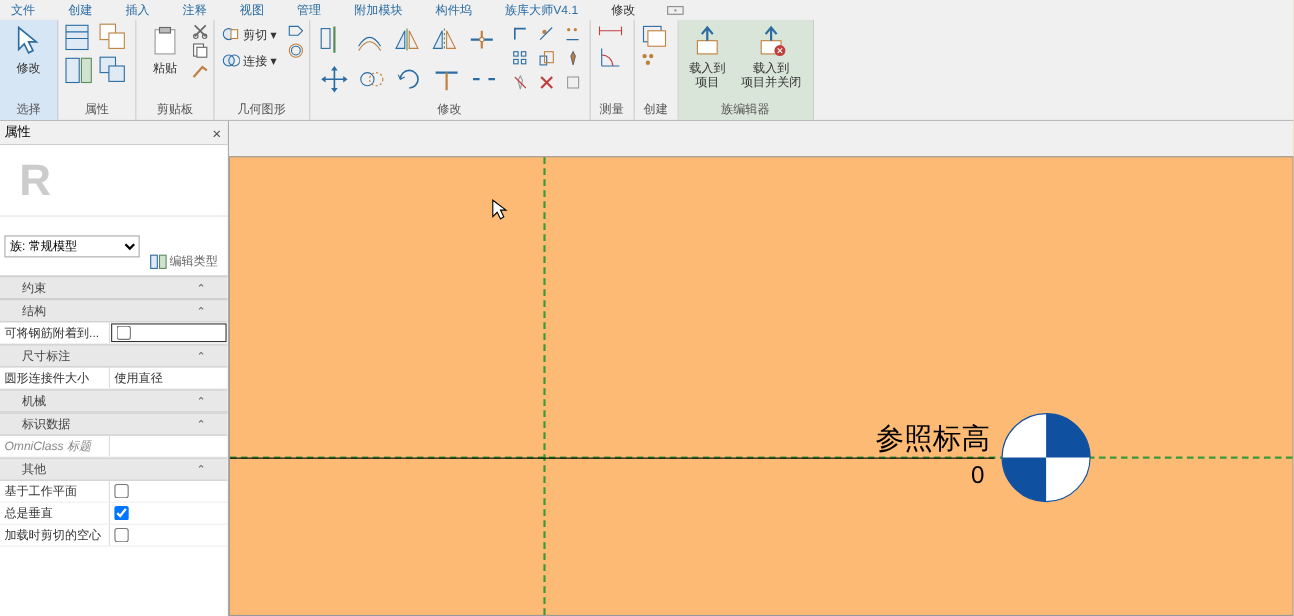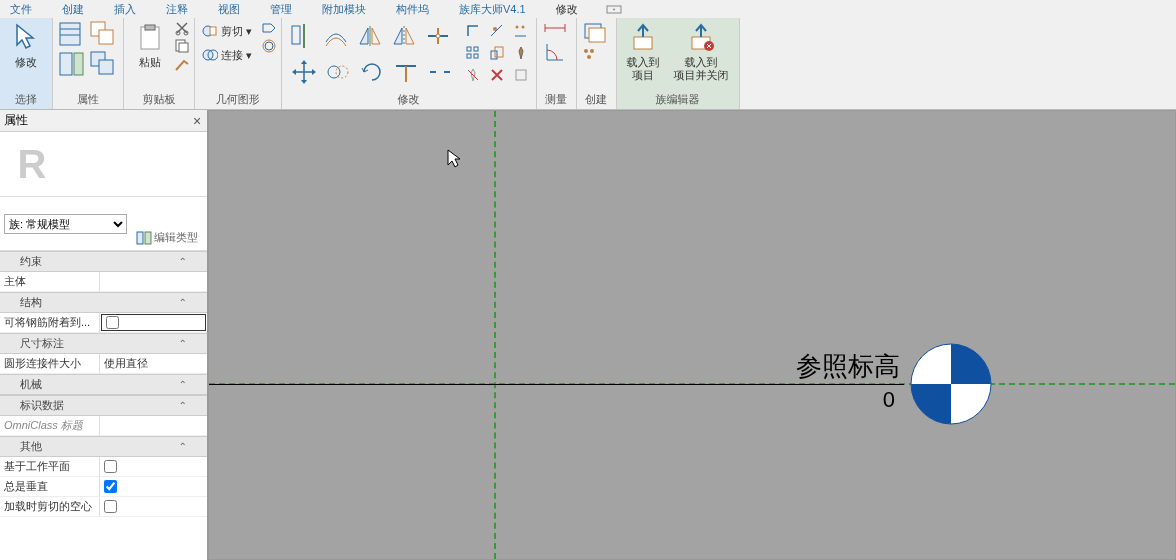--- a/index.html
+++ b/index.html
@@ -43,21 +43,21 @@
     .props-grid { flex: 1; overflow-y: auto; background: #fff; font-size: 11px; }
     .props-section { background: #e8e8e8; padding: 2px 20px; display: flex; justify-content: space-between; align-items: center; border-top: 1px solid #ccc; border-bottom: 1px solid #ccc; color: #444; }
     .props-section .chev { font-size: 10px; color: #666; }
     .props-item { display: flex; border-bottom: 1px solid #eee; height: 20px; align-items: stretch; }
     .props-item .k { width: 100px; padding: 2px 4px; border-right: 1px solid #ddd; color: #333; overflow: hidden; text-overflow: ellipsis; white-space: nowrap; display:flex; align-items:center;}
     .props-item .v { flex: 1; padding: 2px 4px; color: #333; display:flex; align-items:center;}
     .props-item .v input[type=checkbox] { margin: 0; }
     .props-item .v.box { border: 1px solid #333; margin: 1px; }
     .props-item.ital .k { font-style: italic; color: #888; }
     
-    .canvas { flex: 1; background: #a3a3a3; position: relative; border: 1px solid #999; }
+    .canvas { flex: 1; background: #fdba74; position: relative; border: 1px solid #999; margin-top: 32px; }
     .ref-h { position: absolute; left: 0; right: 0; border-top: 2px dashed green; }
     .ref-v { position: absolute; top: 0; bottom: 0; border-left: 2px dashed green; }
     .level-line { position: absolute; left: 0; border-top: 1px solid #000; }
     .level-label { position: absolute; font-size: 26px; color: #000; text-align: right; }
     .level-value { position: absolute; font-size: 22px; color: #000; }
     .level-marker { position: absolute; width: 80px; height: 80px; }
     .cursor-arrow { position: absolute; font-size: 18px; color: #000; }
     
     svg { display: block; }
   </style>
@@ -436,24 +436,20 @@
             </svg>
           </span>
         <span>编辑类型</span>
       </div>
     </div>
     <div class="props-grid">
       <div class="props-section">
           <span>约束</span>
           <span class="chev">⌃</span>
         </div>
-      <div class="props-item">
-          <div class="k">主体</div>
-          <div class="v"></div>
-        </div>
 
       <div class="props-section">
           <span>结构</span>
           <span class="chev">⌃</span>
         </div>
       <div class="props-item">
           <div class="k">可将钢筋附着到...</div>
           <div class="v box">
             <input type="checkbox" style="">
           </div>

